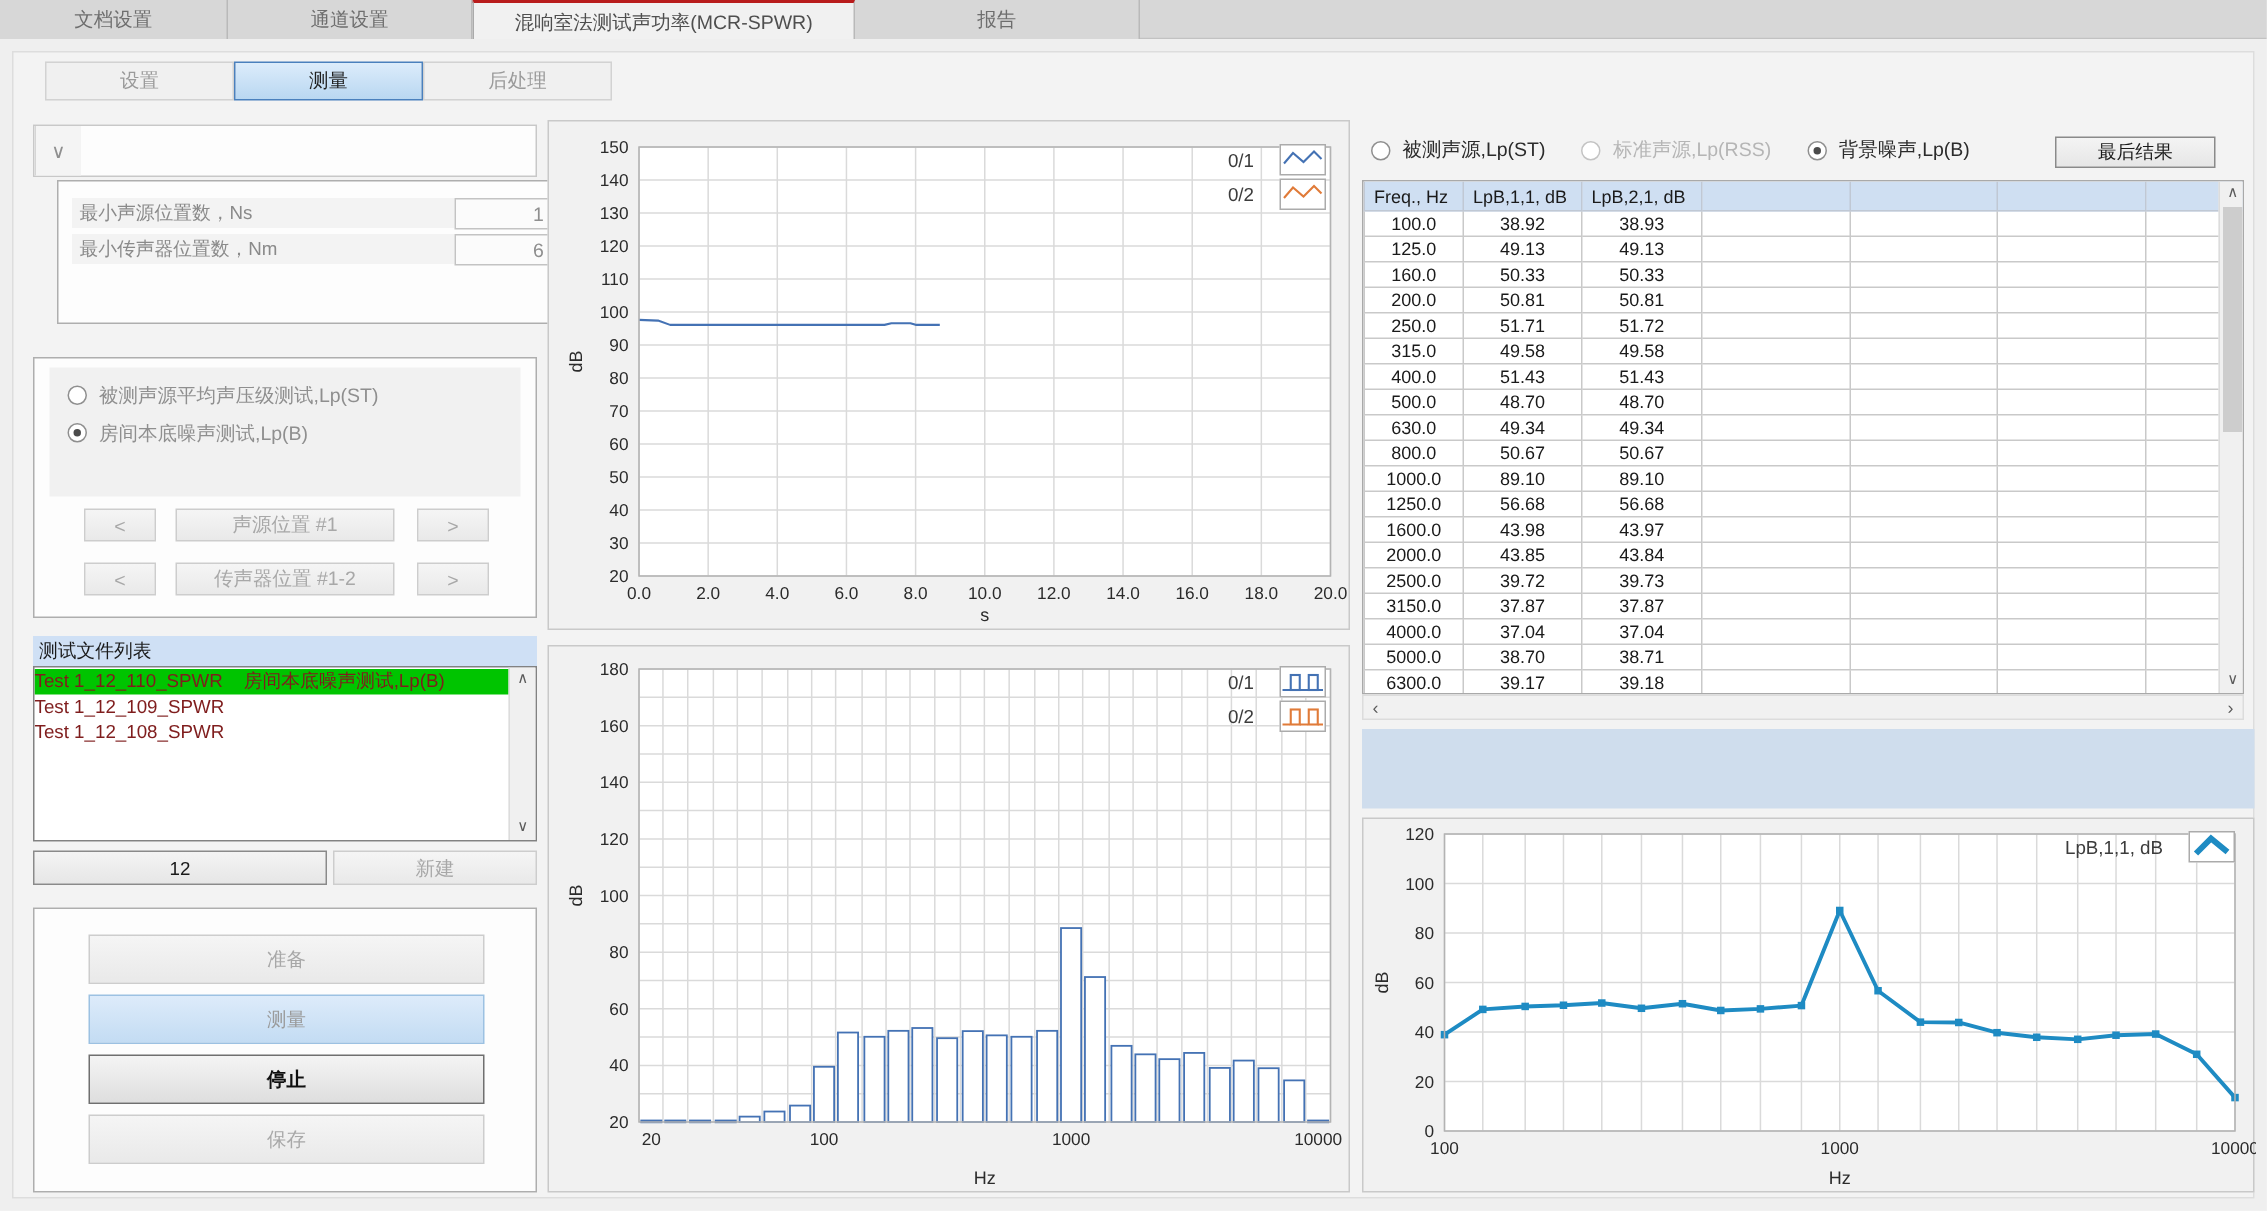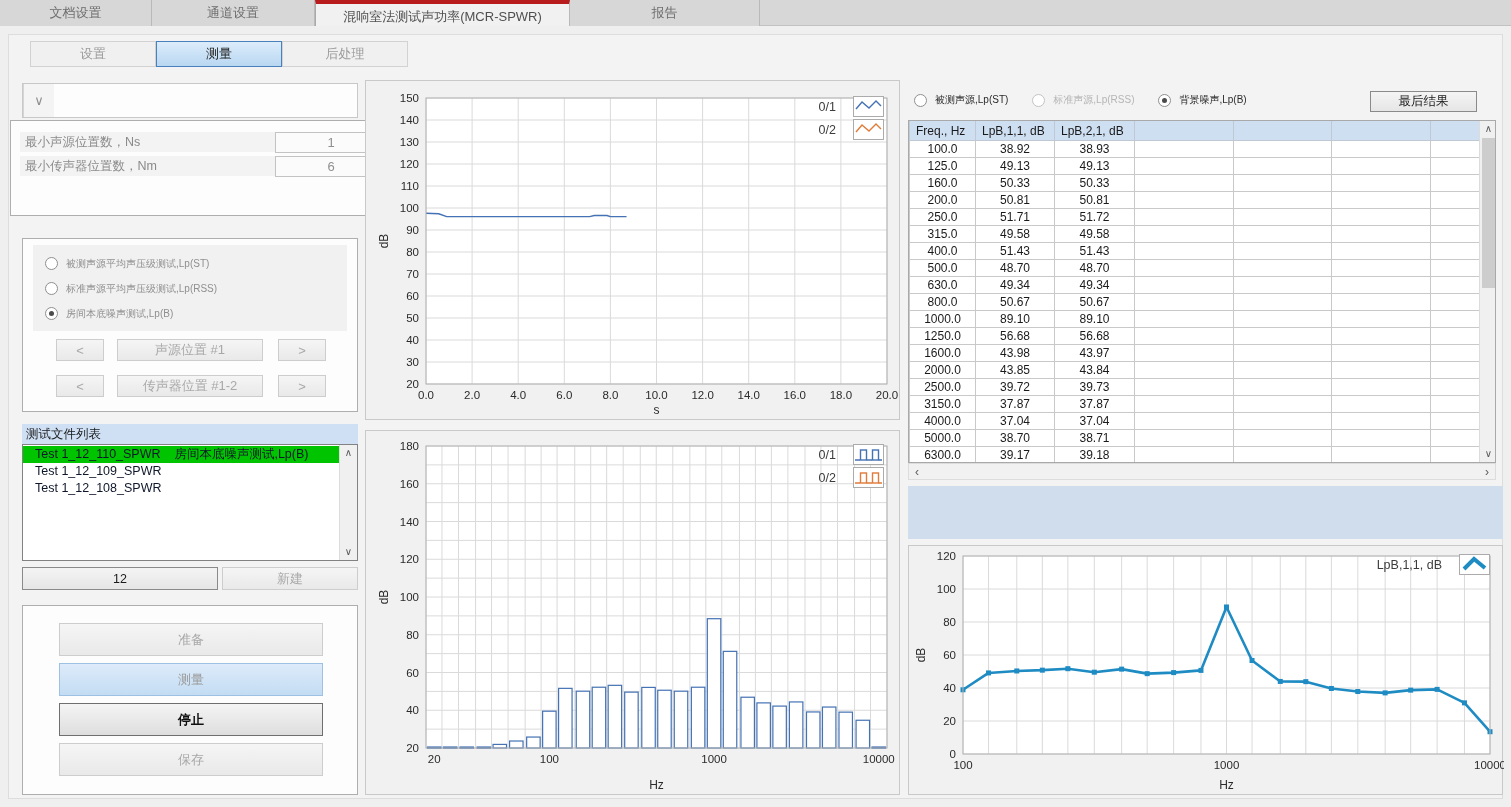--- a/index.html
+++ b/index.html
@@ -3,21 +3,21 @@
 <meta charset="utf-8">
 <style>
   html,body{margin:0;padding:0}
   body{width:1511px;height:807px;position:relative;background:#efefef;
        font-family:"Liberation Sans","DejaVu Sans",sans-serif;overflow:hidden;font-size:13px;color:#333}
   .abs{position:absolute;box-sizing:border-box}
   
   .tabbar{left:0;top:0;width:1511px;height:26px;display:flex;background:#d7d7d7;border-bottom:1px solid #c2c2c2}
   .tab{height:26px;line-height:25px;text-align:center;color:#6e6e6e;font-size:13px;
        background:#d7d7d7;border-right:1px solid #b9b9b9;box-sizing:border-box;cursor:default}
-  .tab.active{background:#f1f1f1;color:#4f4f4f;border-top:4px solid #b91c1c;border-left:1px solid #aaa}
+  .tab.active{background:#f1f1f1;color:#4f4f4f;border-top:2px solid #b91c1c;border-left:1px solid #aaa}
   .tabfill{flex:1;background:#d7d7d7}
   .main{left:8px;top:34px;width:1495px;height:765px;background:#f3f3f3;border:1px solid #dddddd}
   
   .subtab{height:26px;line-height:24px;text-align:center;font-size:13px;color:#9a9a9a;
           background:#f0f0f0;border:1px solid #d2d2d2;box-sizing:border-box}
   .subtab.active{background:linear-gradient(#dcecfb,#b9d7f1);border:1px solid #4a80bd;color:#1e1e1e}
   
   .panel{background:#fdfdfd;border:1px solid #aeaeae}
   .chartpanel{background:#f1f1f1;border:1px solid #c9c9c9}
   
@@ -29,33 +29,33 @@
   .prow{position:absolute;left:9px;right:9px;height:22px;display:flex;align-items:center}
   .prow .plabel{flex:1;height:20px;line-height:20px;background:#f3f3f3;color:#8a8a8a;font-size:12.5px;padding-left:5px}
   .prow .pinput{width:112px;height:21px;line-height:19px;border:1px solid #c3c3c3;background:#fbfbfb;
                 color:#8f8f8f;text-align:center;font-size:13px;box-sizing:border-box}
   
   .radiorow{display:flex;align-items:center;height:25px;gap:8px}
   .radio{width:13px;height:13px;border-radius:50%;border:1px solid #8f8f8f;background:#fff;
          box-sizing:border-box;position:relative;flex:none}
   .radio.sel::after{content:"";position:absolute;left:3px;top:3px;width:5px;height:5px;border-radius:50%;background:#4b4b4b}
   .radio.dis{border-color:#c3c3c3}
-  .rlabel{font-size:10px;color:#8f8f8f;white-space:nowrap}
+  .rlabel{font-size:13px;color:#8f8f8f;white-space:nowrap}
   .rlabel.dark{color:#2b2b2b}
   .rlabel.light{color:#b5b5b5}
   
   .btn{display:flex;align-items:center;justify-content:center;box-sizing:border-box;font-size:13px;cursor:default}
   .btn-gray{background:linear-gradient(#f5f5f5,#e9e9e9);border:1px solid #cdcdcd;color:#a8a8a8}
   .btn-blue{background:linear-gradient(#ddebfa,#c3dcf3);border:1px solid #9cc1e2;color:#9a9a9a}
   .btn-active{background:linear-gradient(#f4f4f4,#dedede);border:1px solid #6f6f6f;color:#101010;font-weight:bold}
   .btn-plain{background:linear-gradient(#f4f4f4,#e6e6e6);border:1px solid #8a8a8a;color:#1a1a1a;font-size:12.5px}
   
   .flheader{background:#cfe0f5;color:#1a1a1a;font-size:12.5px;line-height:20px;padding-left:4px}
   .listbox{background:#ffffff;border:1px solid #828282;overflow:hidden}
-  .litem{height:17px;line-height:17px;font-size:12.5px;color:#0f172a;white-space:pre;padding-left:12px}
+  .litem{height:17px;line-height:17px;font-size:12.5px;color:#7f1d1d;white-space:pre;padding-left:0}
   .litem.sel{background:#00c400}
   .vscroll{position:absolute;top:0;right:0;width:17px;bottom:0;background:#f0f0f0;border-left:1px solid #dcdcdc;
            display:flex;flex-direction:column;justify-content:space-between;align-items:center}
   .sarr{color:#5a5a5a;font-size:10px;height:16px;line-height:16px;text-align:center;width:100%}
   
   .tablewrap{background:#fff;border:1px solid #a9a9a9;overflow:hidden}
   table.res{border-collapse:collapse;table-layout:fixed;width:570px}
   table.res th{background:#cfdff2;border:1px solid #c0c8d4;border-top:none;font-weight:normal;
                font-size:12px;color:#1a1a1a;text-align:left;padding:0 0 0 6px;height:19px}
   table.res td{border:1px solid #c9c9c9;font-size:12px;color:#1a1a1a;text-align:center;height:16px;padding:0}
@@ -86,42 +86,38 @@
     <div class="subtab active" style="width: 126px;">测量</div>
     <div class="subtab" style="width: 126px;">后处理</div>
   </div>
 
 <div class="abs dropdown" style="left:22px;top:83px;width:336px;height:35px">
   <div class="dbtn">
     <span>∨</span>
   </div>
 </div>
 
-<div class="abs panel" style="left:10px;top:120px;width:387px;height:96px">
+<div class="abs panel" style="left:38px;top:120px;width:387px;height:96px">
   <div id="params-rows">
       <div class="prow" style="top: 10px;">
         <div class="plabel">最小声源位置数，Ns</div>
         <div class="pinput">1</div>
       </div>
       <div class="prow" style="top: 34px;">
         <div class="plabel">最小传声器位置数，Nm</div>
         <div class="pinput">6</div>
       </div>
     </div>
 </div>
 
 <div class="abs panel" style="left:22px;top:238px;width:336px;height:174px">
   <div class="abs" id="test-type-radios" style="left:10px;top:6px;width:314px;height:86px;background:#f1f1f1;padding:6px 0 0 12px">
       <div class="radiorow">
         <span class="radio"></span>
         <span class="rlabel">被测声源平均声压级测试,Lp(ST)</span>
-      </div>
-      <div class="radiorow">
-        <span class="radio"></span>
-        <span class="rlabel">标准声源平均声压级测试,Lp(RSS)</span>
       </div>
       <div class="radiorow">
         <span class="radio sel"></span>
         <span class="rlabel">房间本底噪声测试,Lp(B)</span>
       </div>
     </div>
   <div class="abs" style="left:0;top:100px;width:334px;height:24px">
     <div class="abs btn btn-gray" style="left:33px;top:0;width:48px;height:22px">&lt;</div>
     <div class="abs btn btn-gray" style="left:94px;top:0;width:146px;height:22px">声源位置 #1</div>
     <div class="abs btn btn-gray" style="left:255px;top:0;width:48px;height:22px">&gt;</div>

